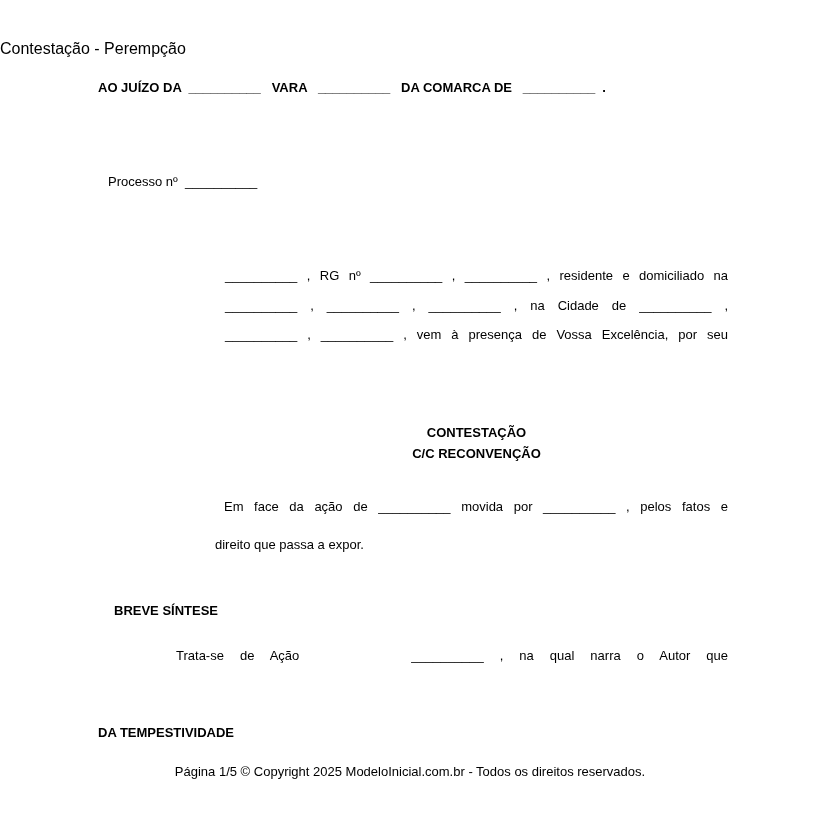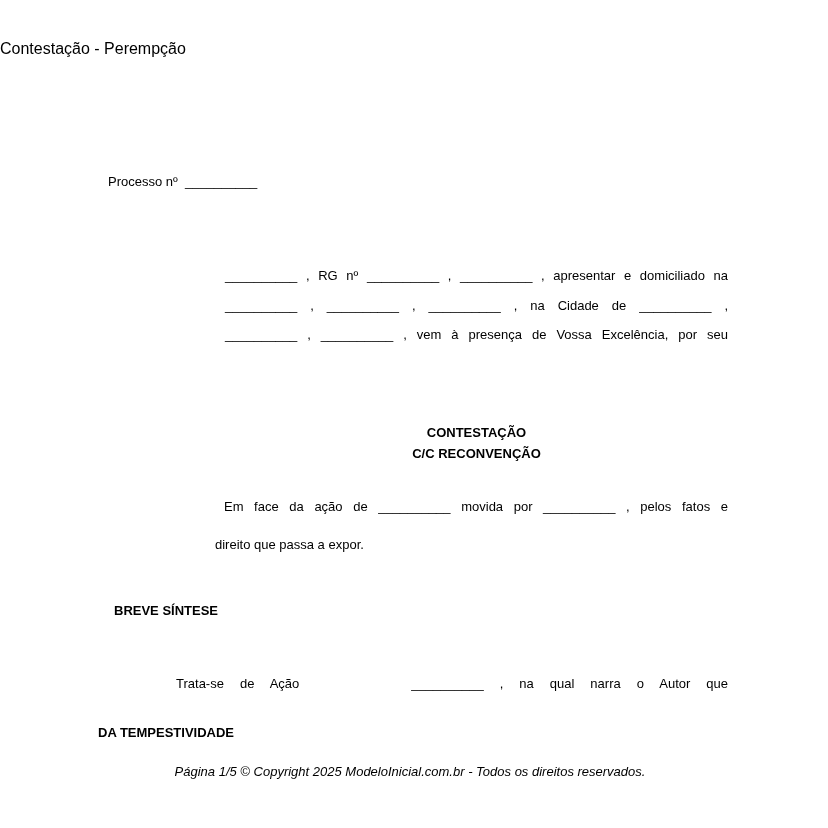--- a/index.html
+++ b/index.html
@@ -25,40 +25,41 @@
   .qualification .pline { line-height: 29.6px; }
   .piece-heading {
     top: 422px; left: 225px; width: 503px;
     text-align: center; font-weight: bold; line-height: 21px;
   }
   .intro { top: 484px; left: 215px; width: 513px; }
   .intro .pline { line-height: 29.6px; margin-top: 8px; }
   .ind9 { text-indent: 9px; }
   .sec-breve { top: 603px; left: 114px; width: 500px; }
   .summary { top: 640px; left: 176px; width: 552px; }
-  .summary .pline { line-height: 31.8px; margin-top: 28px; }
+  .summary .pline { line-height: 31.8px; }
   .sec-tempest { top: 725px; left: 98px; width: 500px; }
-  .page-footer { top: 764px; left: 0; width: 820px; text-align: center; font-style: italic; }
+  .page-footer { top: 764px; left: 0; width: 820px; text-align: center; }
   .jl {
     text-align: justify;
     text-align-last: justify;
   }
 </style>
 </head>
 <body>
 
 <div class="page">
 
   <div class="abs doc-title">Contestação - Perempção</div>
 
+  <div class="abs addressing b">AO JUÍZO DA &nbsp;__________ &nbsp;&nbsp;VARA &nbsp;&nbsp;__________ &nbsp;&nbsp;DA COMARCA DE &nbsp;&nbsp;__________ &nbsp;.</div>
 
   <div class="abs process-line">Processo nº &nbsp;__________</div>
 
   <div class="abs qualification">
-    <div class="pline jl">__________ , RG nº __________ , __________ , apresentar e domiciliado na</div>
+    <div class="pline jl">__________ , RG nº __________ , __________ , residente e domiciliado na</div>
     <div class="pline jl">__________ , __________ , __________ , na Cidade de __________ ,</div>
     <div class="pline jl">__________ , __________ , vem à presença de Vossa Excelência, por seu</div>
   </div>
 
   <div class="abs piece-heading">
     <div>CONTESTAÇÃO</div>
     <div>C/C RECONVENÇÃO</div>
   </div>
 
   <div class="abs intro">

